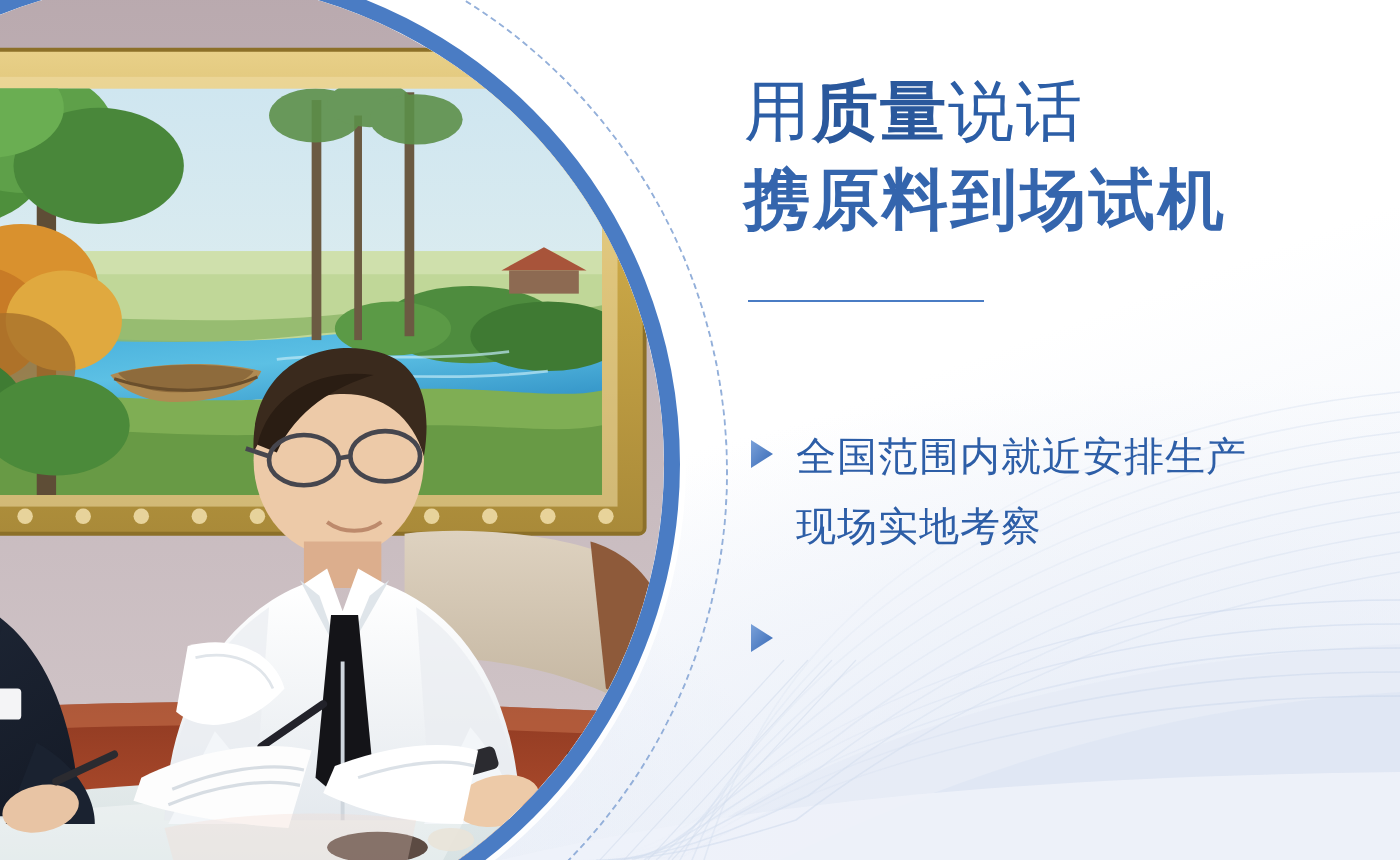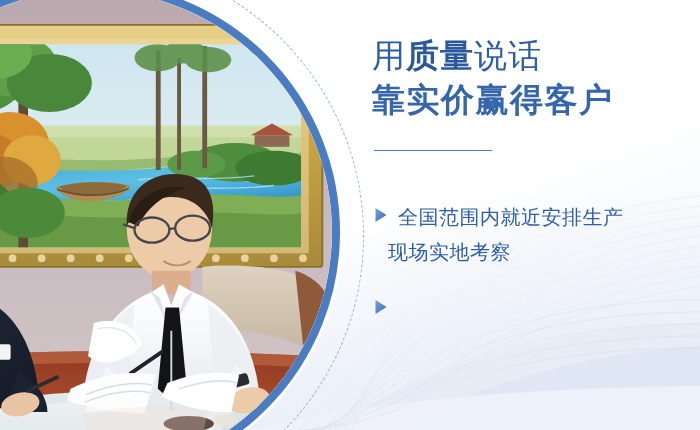--- a/index.html
+++ b/index.html
@@ -57,34 +57,34 @@
   .hl-line{display:block;}
   .hl-light{font-weight:400;}
   .hl-strong{font-weight:700;color:#2a589c;}
   .hl-line2{font-weight:700;color:#3465ad;letter-spacing:1.5px;}
 
   .divider{
     position:absolute;left:2px;top:150px;width:118px;height:0;
     border-top:1.6px solid #4a7cc4;
   }
 
-  .bullets{position:absolute;left:0;top:200px;width:328px;}
+  .bullets{position:absolute;left:0;top:212px;width:328px;}
   .bullet-group{margin-bottom:22px;}
   .bullet-row{display:flex;align-items:flex-start;}
   .bullet-icon{
     width:26px;flex:0 0 26px;margin-top:6px;
     display:flex;align-items:center;justify-content:flex-start;
   }
   .bullet-icon svg{display:block;}
   .bullet-text{
     color:#2d5ea7;font-size:20px;line-height:34px;
     letter-spacing:0.5px;white-space:nowrap;
   }
   .bullet-sub{
-    margin-left:16px;
+    margin-left:26px;
     color:#2d5ea7;font-size:20px;line-height:36px;
     letter-spacing:0.5px;white-space:nowrap;
   }
 </style>
 </head>
 <body>
 
 <div class="banner">
 
   <div class="bg-waves">
@@ -425,21 +425,21 @@
           <path d="M242,438 C280,430 330,428 372,434 L366,462 C324,454 282,454 248,460 Z" fill="#f4d9cc"></path>
         </g>
       </svg>
     </div>
   </div>
 
   <div class="content">
 
     <div class="headline">
       <span class="hl-line"><span class="hl-light">用</span><span class="hl-strong">质量</span><span class="hl-light">说话</span></span>
-      <span class="hl-line hl-line2">靠实价赢得客户</span>
+      <span class="hl-line hl-line2">携原料到场试机</span>
     </div>
 
     <div class="divider"></div>
 
     <div class="bullets">
 
       <div class="bullet-group">
         <div class="bullet-row">
           <span class="bullet-icon">
             <svg width="18" height="18" viewBox="0 0 18 18" aria-hidden="true">

